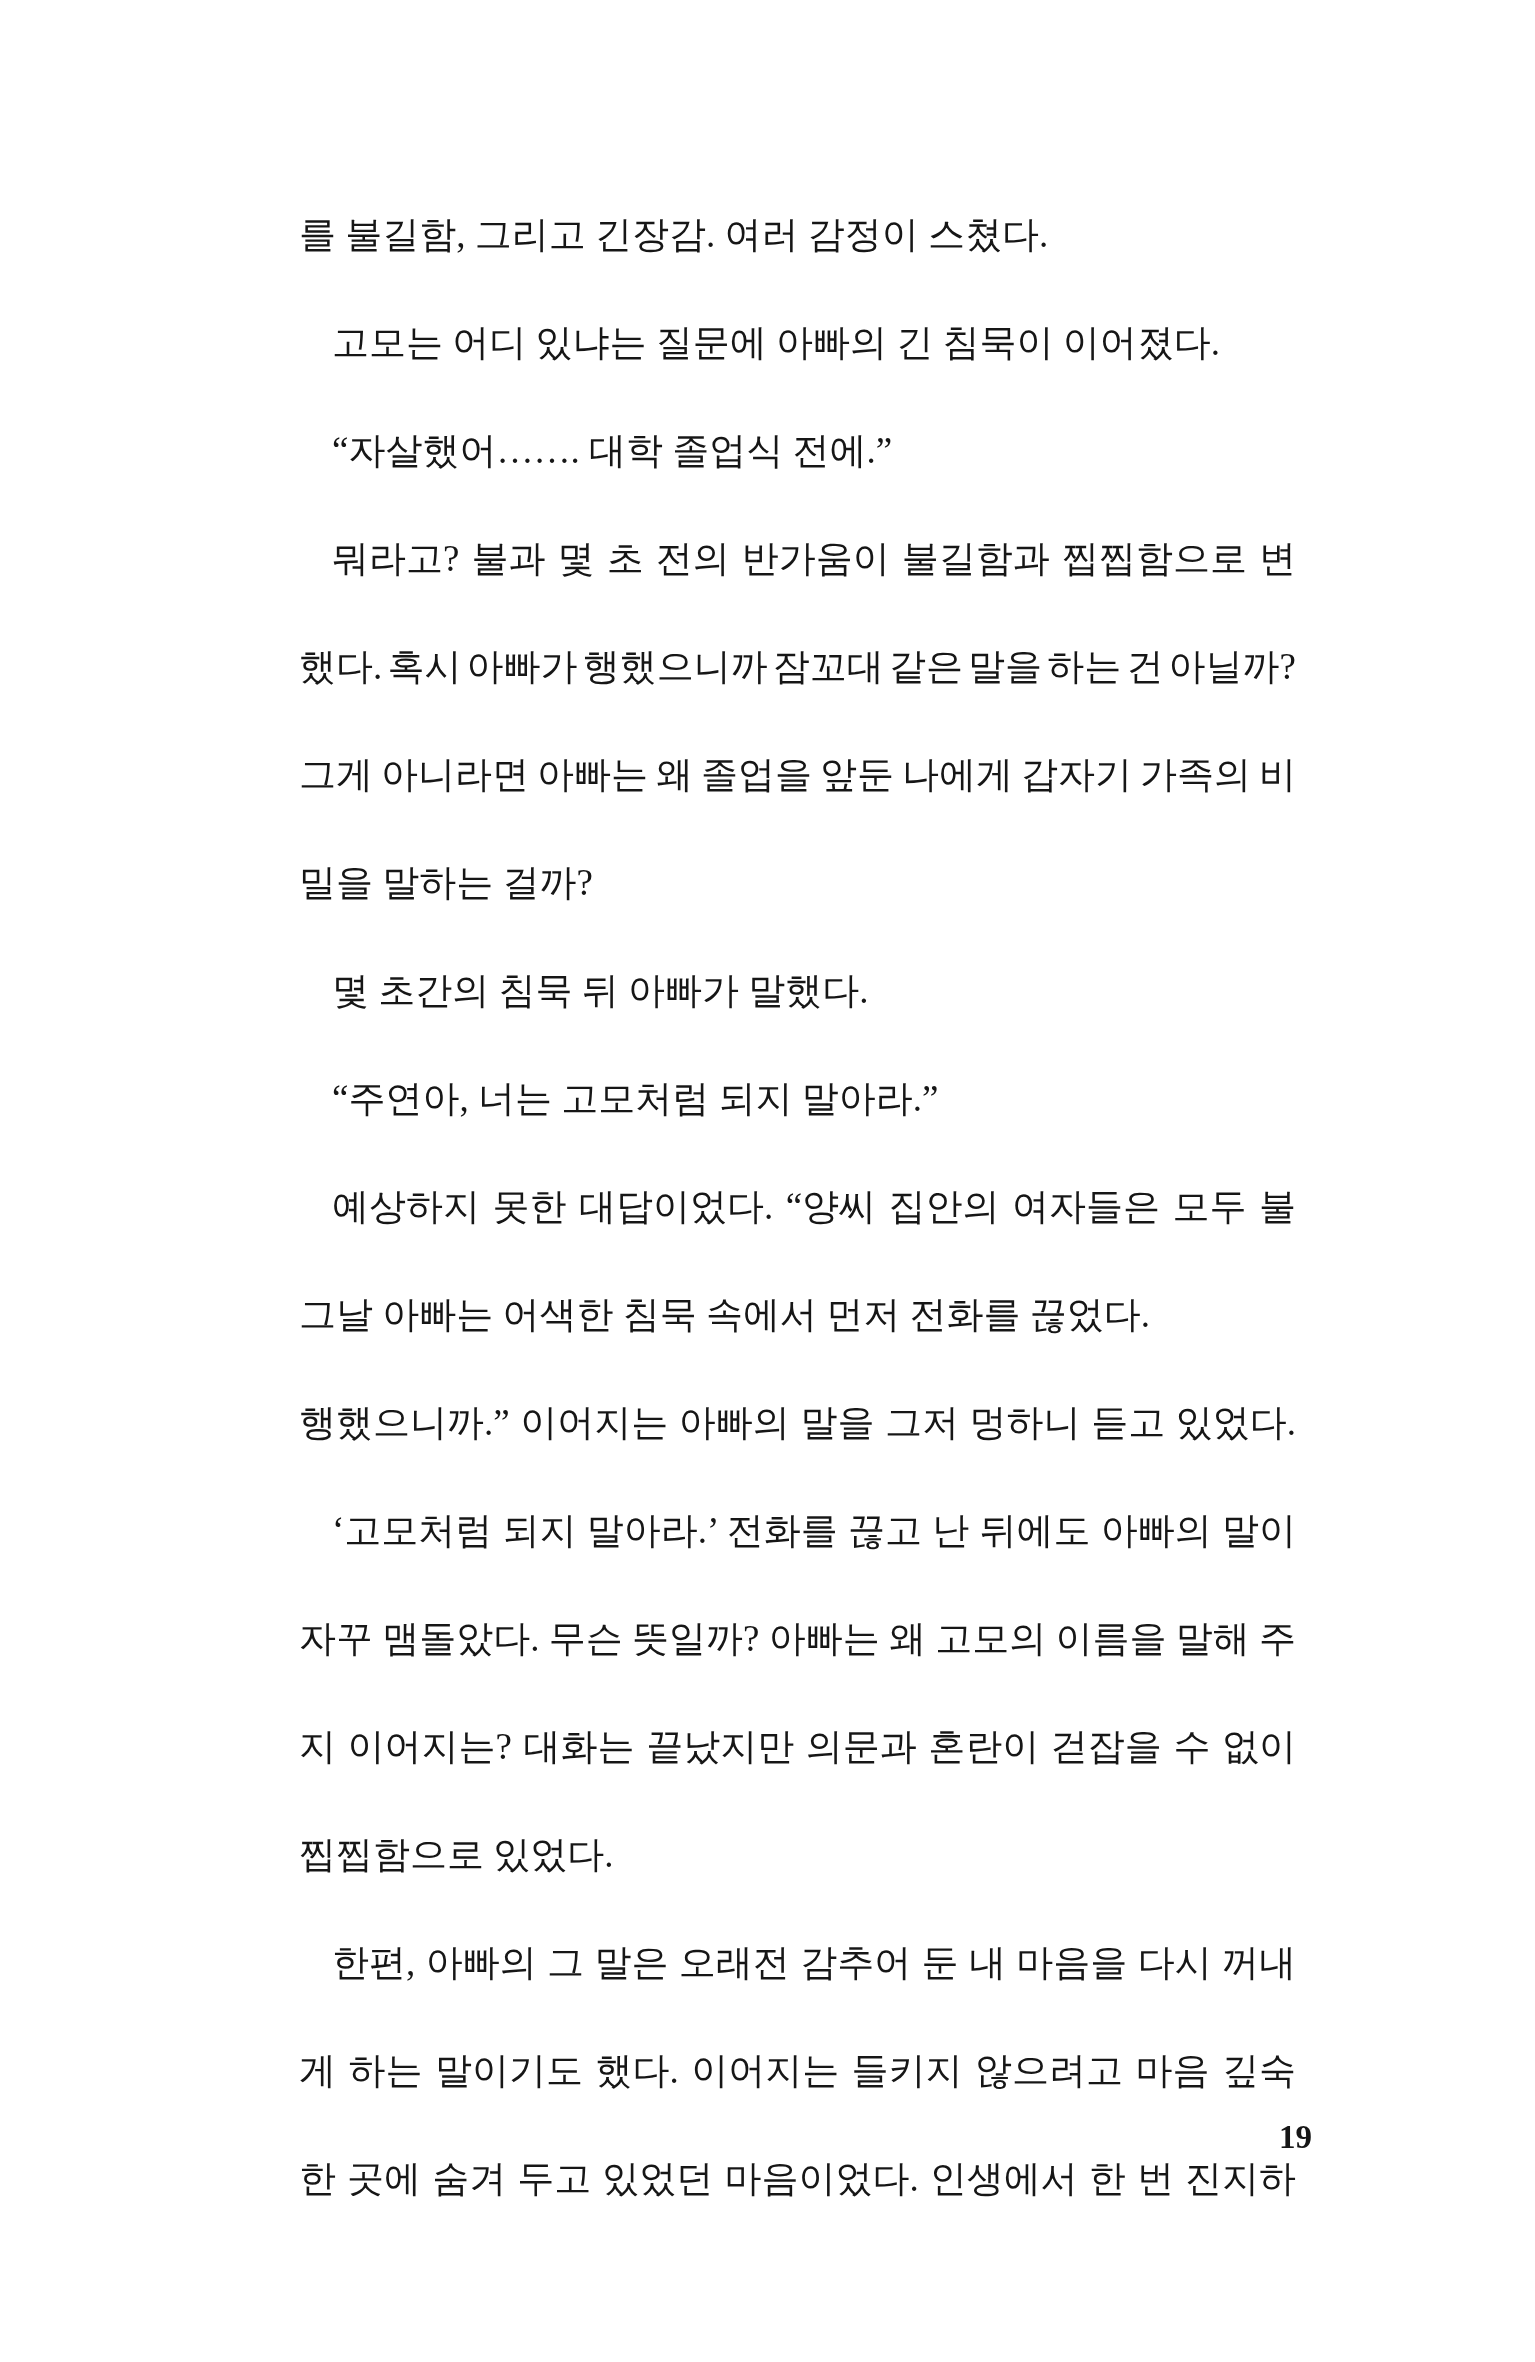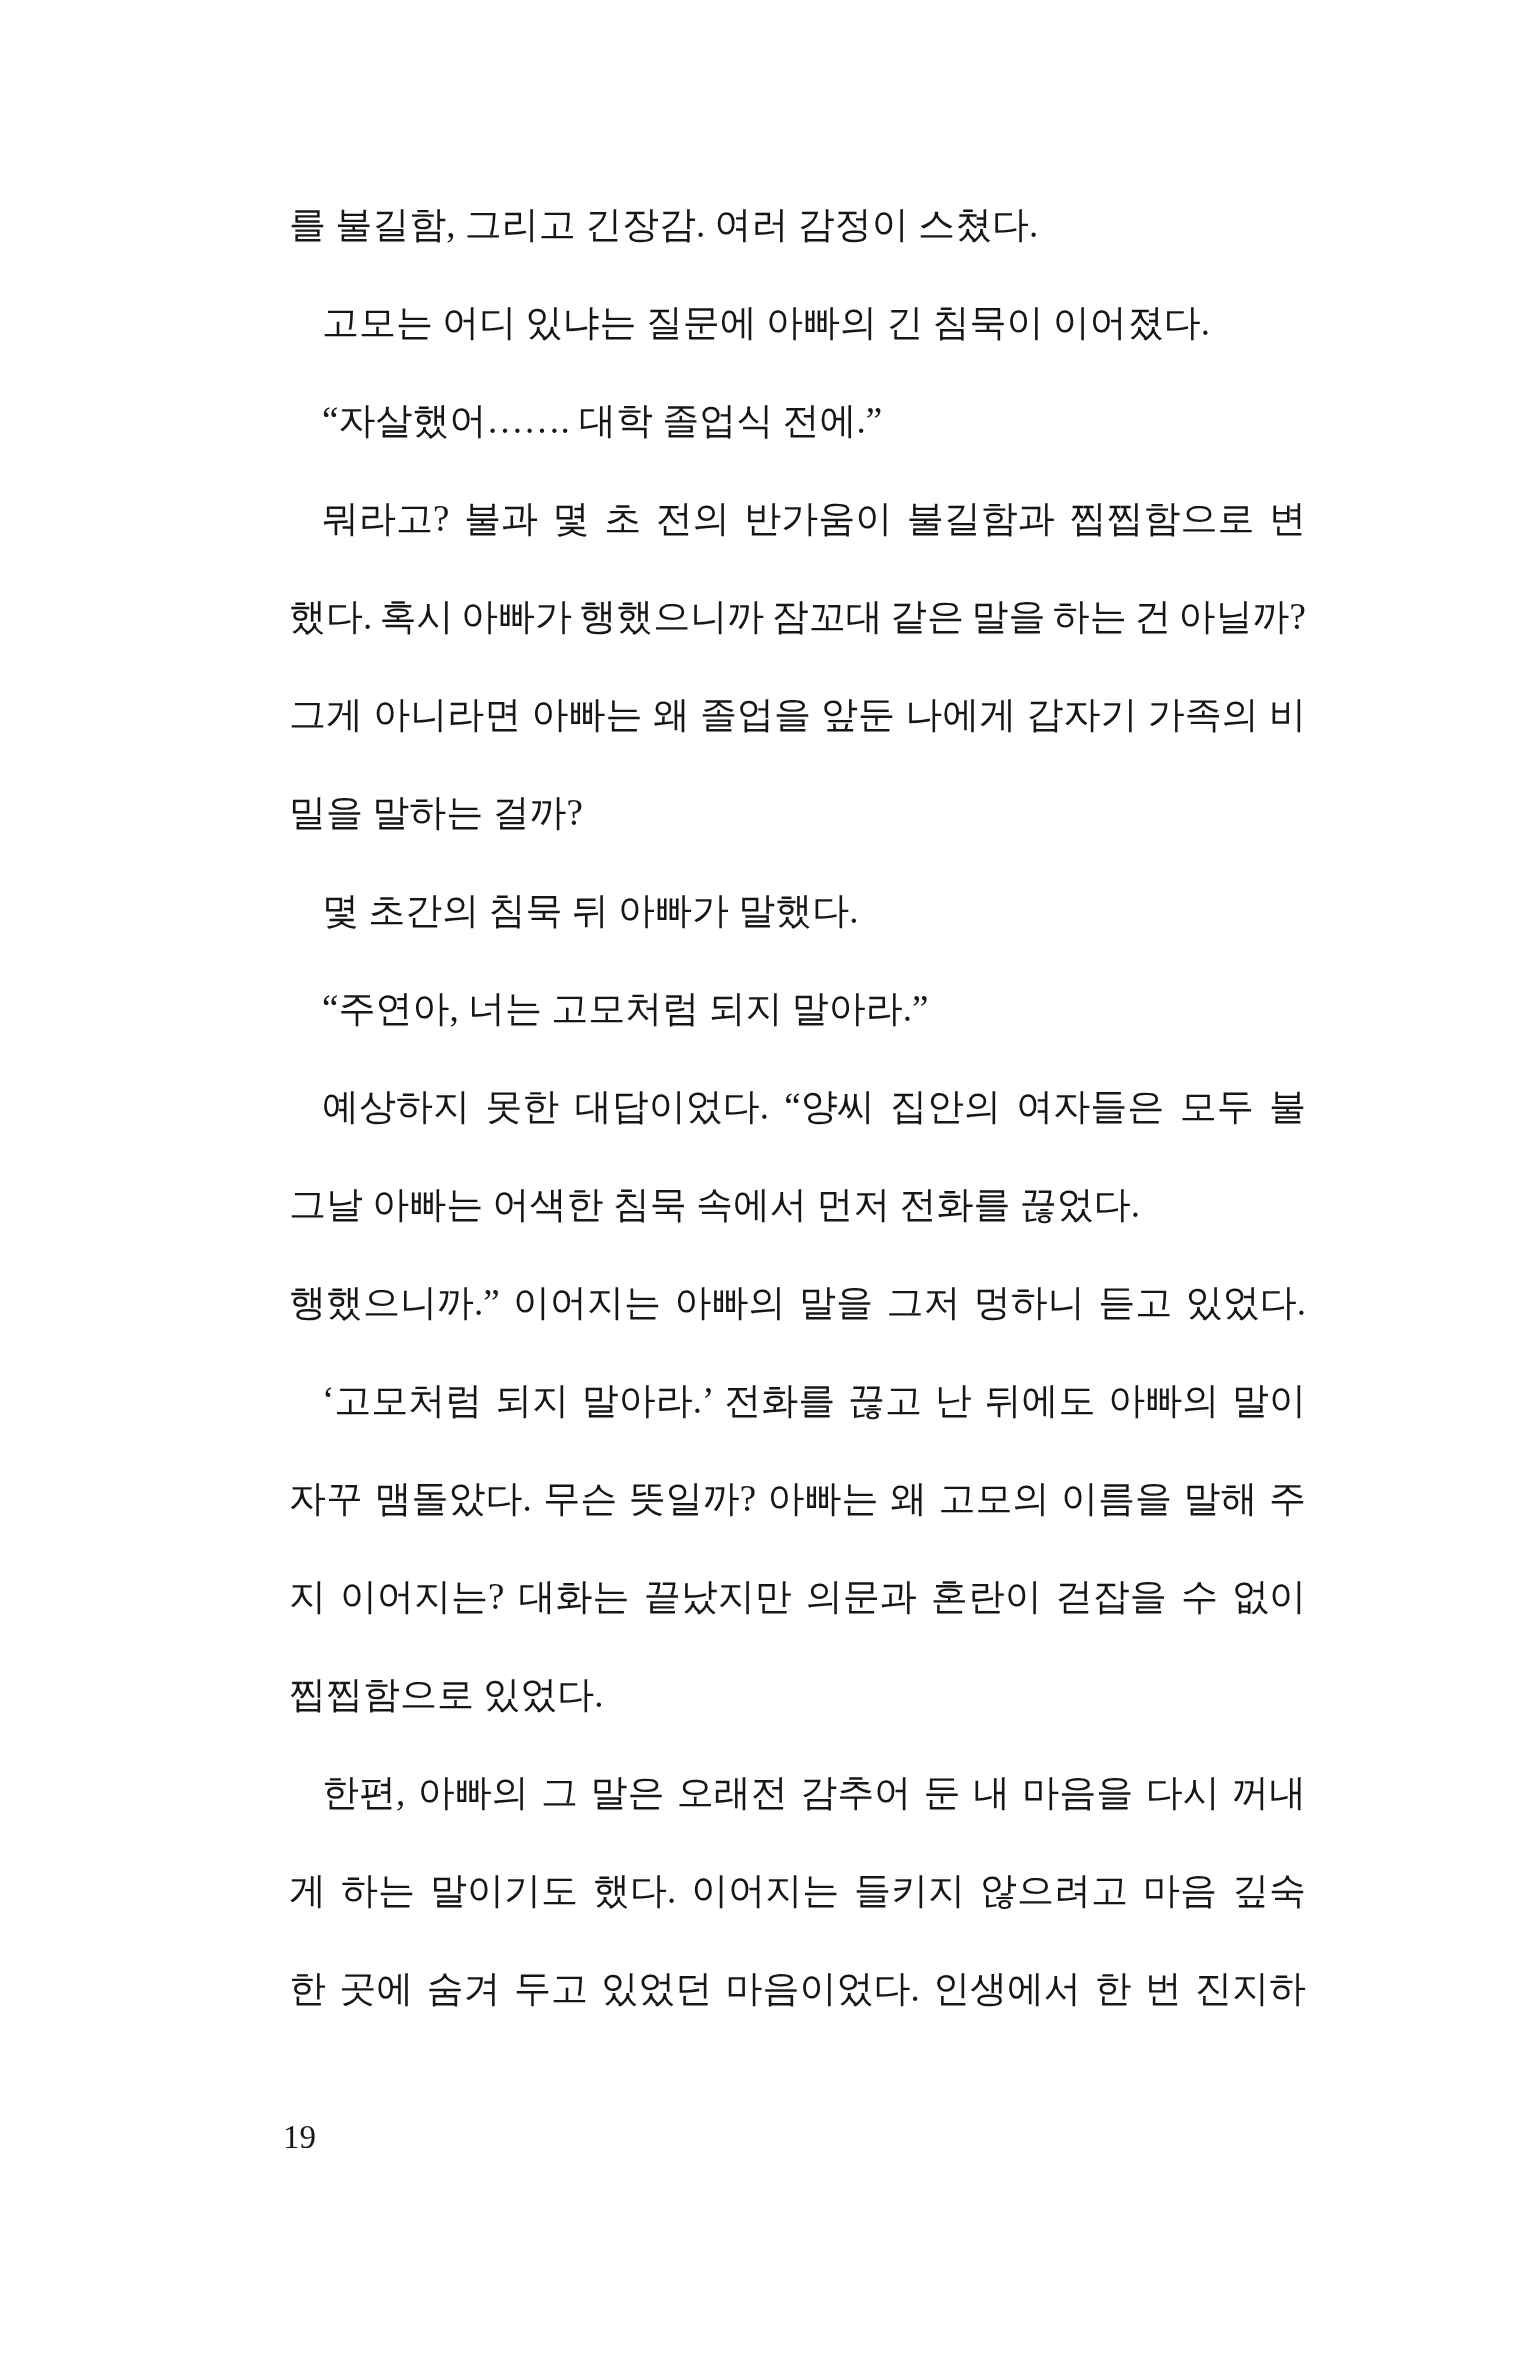--- a/index.html
+++ b/index.html
@@ -19,21 +19,21 @@
     position: absolute;
     inset: 0;
   }
   .text-block {
     position: absolute;
     left: 283px;
     top: 173px;
     width: 1029px;
   }
   .line {
-    margin: 6px;
+    margin: 16px;
     padding: 0;
     font-size: 37px;
     height: 92px;
     line-height: 92px;
     word-break: keep-all;
     letter-spacing: 0;
   }
   
   .l {
     white-space: nowrap;
@@ -48,25 +48,26 @@
   }
   
   .in {
     text-indent: 33px;
   }
   .page-number {
     position: absolute;
     left: 283px;
     top: 2112px;
     width: 1029px;
-    text-align: left;
+    text-align: right;
     font-size: 33px;
     line-height: 50px;
     font-variant-numeric: oldstyle-nums;
     font-feature-settings: "onum" 1;
+    font-weight: bold;
   }
 </style>
 </head>
 <body style="--text-color: #161616; --page-bg: #ffffff;">
 
 <div class="page">
   <main class="text-block">
     <p class="line l">를 불길함, 그리고 긴장감. 여러 감정이 스쳤다.</p>
     <p class="line l in">고모는 어디 있냐는 질문에 아빠의 긴 침묵이 이어졌다.</p>
     <p class="line l in">“자살했어……. 대학 졸업식 전에.”</p>

